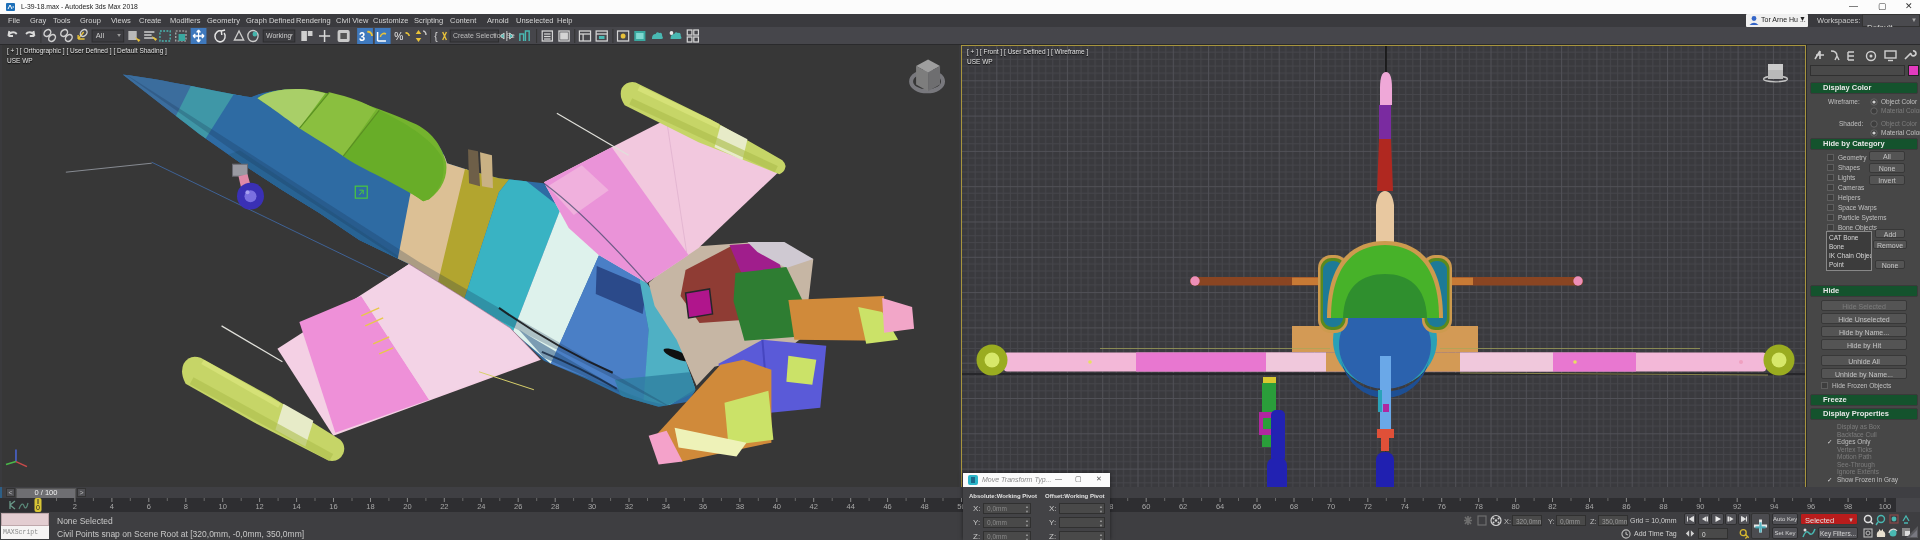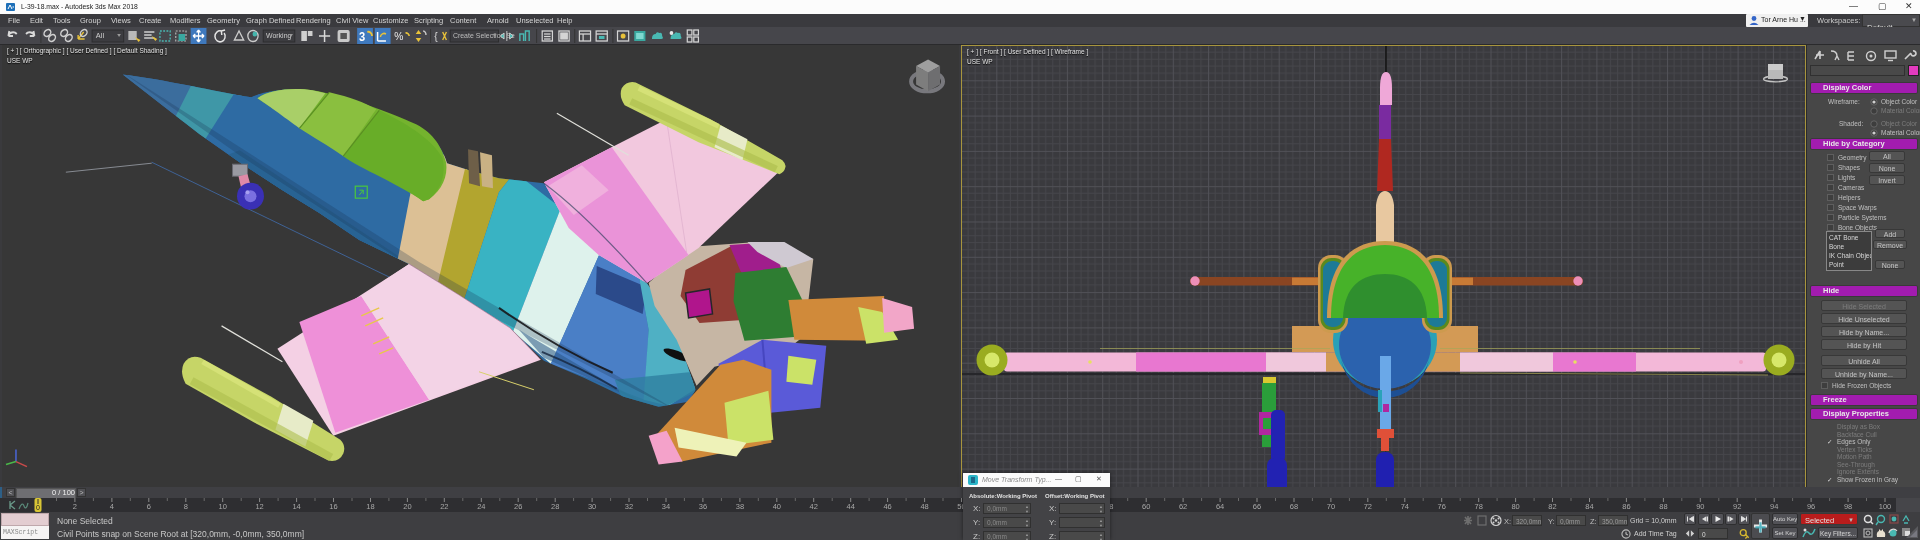--- a/index.html
+++ b/index.html
@@ -13,21 +13,21 @@
 #viewL{left:2px;top:45px;width:957px;height:442px;background:#373737;overflow:hidden;}
 #viewR{left:961px;top:45px;width:845px;height:443px;background:#3a3a3e;overflow:hidden;border:1px solid #a8953e;}
 #panel{left:1806px;top:45px;width:114px;height:442px;background:#474747;border-left:1px solid #2a2a2a;font-size:8px;color:#cfcfcf;}
 #sliderrow{left:0;top:487px;width:1920px;height:11px;background:#3f3f43;}
 #ruler{left:0;top:498px;width:1920px;height:14px;background:#3e3e41;}
 #status{left:0;top:512px;width:1920px;height:28px;background:#3e3e41;color:#c8c8c8;font-size:8.5px;}
 .vplabel{position:absolute;left:5px;top:2px;color:#e4e4e4;font-size:6.5px;text-shadow:0 1px 1px #000;}
 .vplabel2{position:absolute;left:5px;top:12px;color:#e4e4e4;font-size:6.5px;text-shadow:0 1px 1px #000;}
 .btn{position:absolute;background:#525257;border:1px solid #2e2e30;border-radius:2px;color:#d6d6d6;
 font-size:6.5px;text-align:center;overflow:hidden;white-space:nowrap;}
-.roll{position:absolute;left:3px;width:108px;height:12px;background:#a21caf;border:1px solid #3a3a3a;
+.roll{position:absolute;left:3px;width:108px;height:12px;background:#14532d;border:1px solid #3a3a3a;
 border-radius:2px;color:#e8e8e8;font-weight:bold;font-size:7.5px;padding-left:12px;}
 .pbtn{position:absolute;background:#545454;border:1px solid #383838;border-radius:2px;color:#c4c4c4;
 font-size:7px;text-align:center;line-height:9px;white-space:nowrap;}
 .chk{position:absolute;width:7px;height:7px;background:#3e3e3e;border:1px solid #5e5e5e;}
 .clabel{position:absolute;font-size:6.5px;color:#c0c0c0;white-space:nowrap;}
 .gray{color:#7d7d7d !important;}
 .field{position:absolute;background:#494949;border:1px solid #303030;color:#9a9a9a;font-size:6.5px;overflow:hidden;white-space:nowrap;}
 </style>
 </head>
 <body>
@@ -38,21 +38,21 @@
       <path d="M2 7 L4 3 L6 7 M6.5 5 L8 5" stroke="#fff" stroke-width="1" fill="none"></path>
     </svg>
  <span class="abs" style="left:21px;top:3px">L-39-18.max - Autodesk 3ds Max 2018</span>
  <span class="abs" style="left:1849px;top:1px;color:#333;font-size:9px">—</span>
  <span class="abs" style="left:1878px;top:1px;color:#333;font-size:9px">▢</span>
  <span class="abs" style="left:1905px;top:1px;color:#333;font-size:9px">✕</span>
 </div>
 
 <div class="abs" id="menubar">
  <span class="m" style="left:8px">File</span>
- <span class="m" style="left:30px">Edit</span>
+ <span class="m" style="left:30px">Gray</span>
  <span class="m" style="left:53px">Tools</span>
  <span class="m" style="left:80px">Group</span>
  <span class="m" style="left:111px">Views</span>
  <span class="m" style="left:139px">Create</span>
  <span class="m" style="left:170px">Modifiers</span>
  <span class="m" style="left:207px">Geometry</span>
  <span class="m" style="left:246px">Graph Defined</span>
  <span class="m" style="left:296px">Rendering</span>
  <span class="m" style="left:336px">Civil View</span>
  <span class="m" style="left:373px">Customize</span>
@@ -467,21 +467,21 @@
  <div class="clabel" style="left:30px;top:393px"><span style="position:absolute;left:-10px;color:#ddd">✓</span>Edges Only</div>
  <div class="clabel gray" style="left:30px;top:400.5px">Vertex Ticks</div>
  <div class="clabel gray" style="left:30px;top:408px">Motion Path</div>
  <div class="clabel gray" style="left:30px;top:415.5px">See-Through</div>
  <div class="clabel gray" style="left:30px;top:423px">Ignore Extents</div>
  <div class="clabel" style="left:30px;top:430.5px"><span style="position:absolute;left:-10px;color:#ddd">✓</span>Show Frozen in Gray</div>
 </div>
 
 <div class="abs" id="sliderrow">
  <div class="abs" style="left:6px;top:1px;width:9px;height:9px;background:#505054;border:1px solid #333;color:#bbb;font-size:7px;text-align:center;line-height:8px">&lt;</div>
- <div class="abs" style="left:16px;top:1px;width:60px;height:15px;background:#6e6e72;border:1px solid #555;color:#f0f0f0;font-size:7.5px;text-align:right;line-height:8px">0 / 100</div>
+ <div class="abs" style="left:16px;top:1px;width:60px;height:15px;background:#6e6e72;border:1px solid #555;color:#f0f0f0;font-size:7.5px;text-align:center;line-height:8px">0 / 100</div>
  <div class="abs" style="left:77px;top:1px;width:9px;height:9px;background:#505054;border:1px solid #333;color:#bbb;font-size:7px;text-align:center;line-height:8px">&gt;</div>
  <div class="abs" style="left:0px;top:0px;width:2px;height:11px;background:#2d5f87"></div>
 </div>
 
 <div class="abs" id="ruler">
     <div class="abs" style="left:0;top:0;width:1896px;height:14px;background:#2e2e31"></div>
 <svg class="abs" style="left:0;top:0" width="1920" height="14" viewBox="0 0 1920 14">
 <line x1="38.0" y1="0" x2="38.0" y2="4" stroke="#8a8a8a" stroke-width="1"></line>
       <line x1="56.5" y1="0" x2="56.5" y2="3" stroke="#6a6a6a" stroke-width="1"></line>
       <line x1="74.9" y1="0" x2="74.9" y2="4" stroke="#8a8a8a" stroke-width="1"></line>

